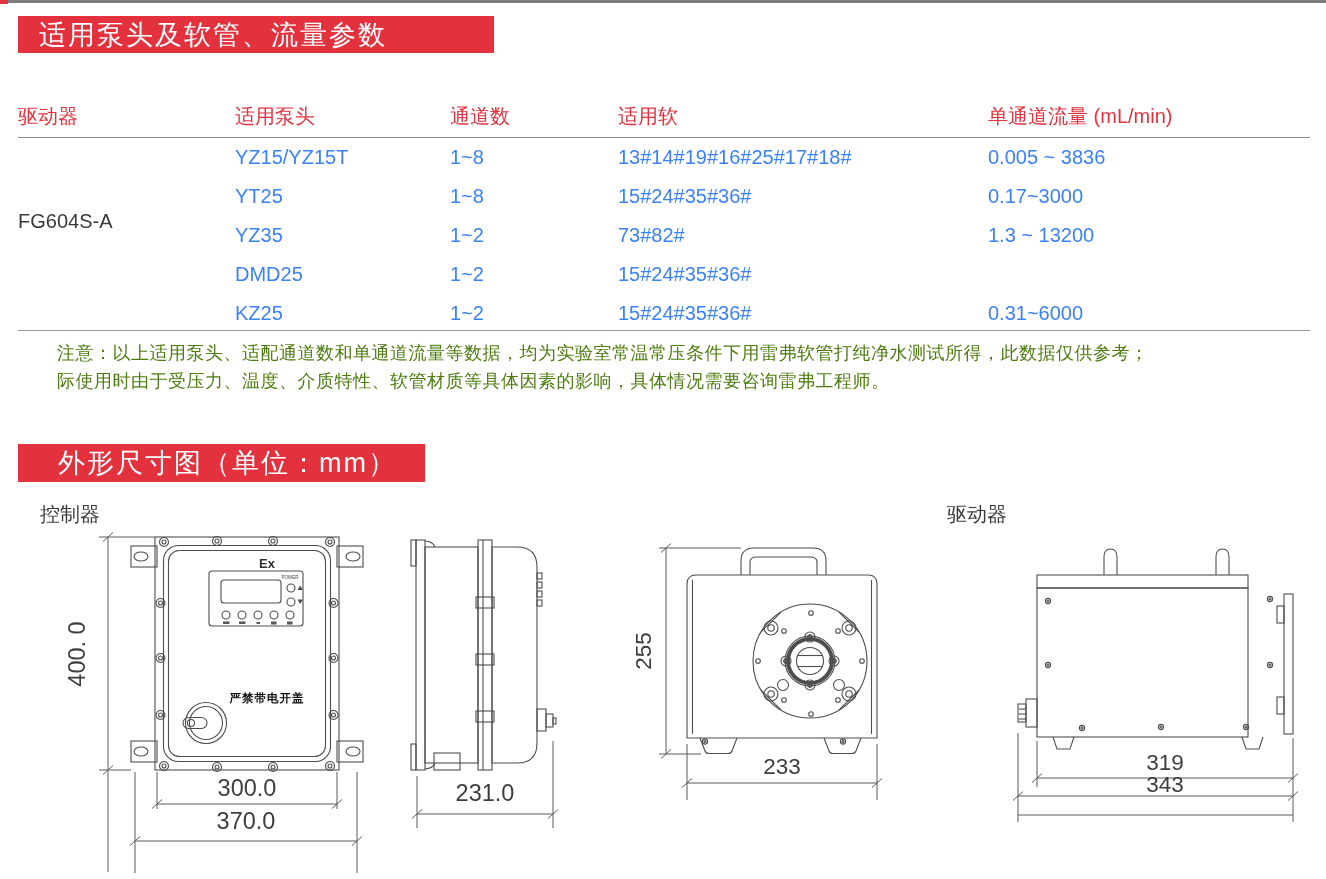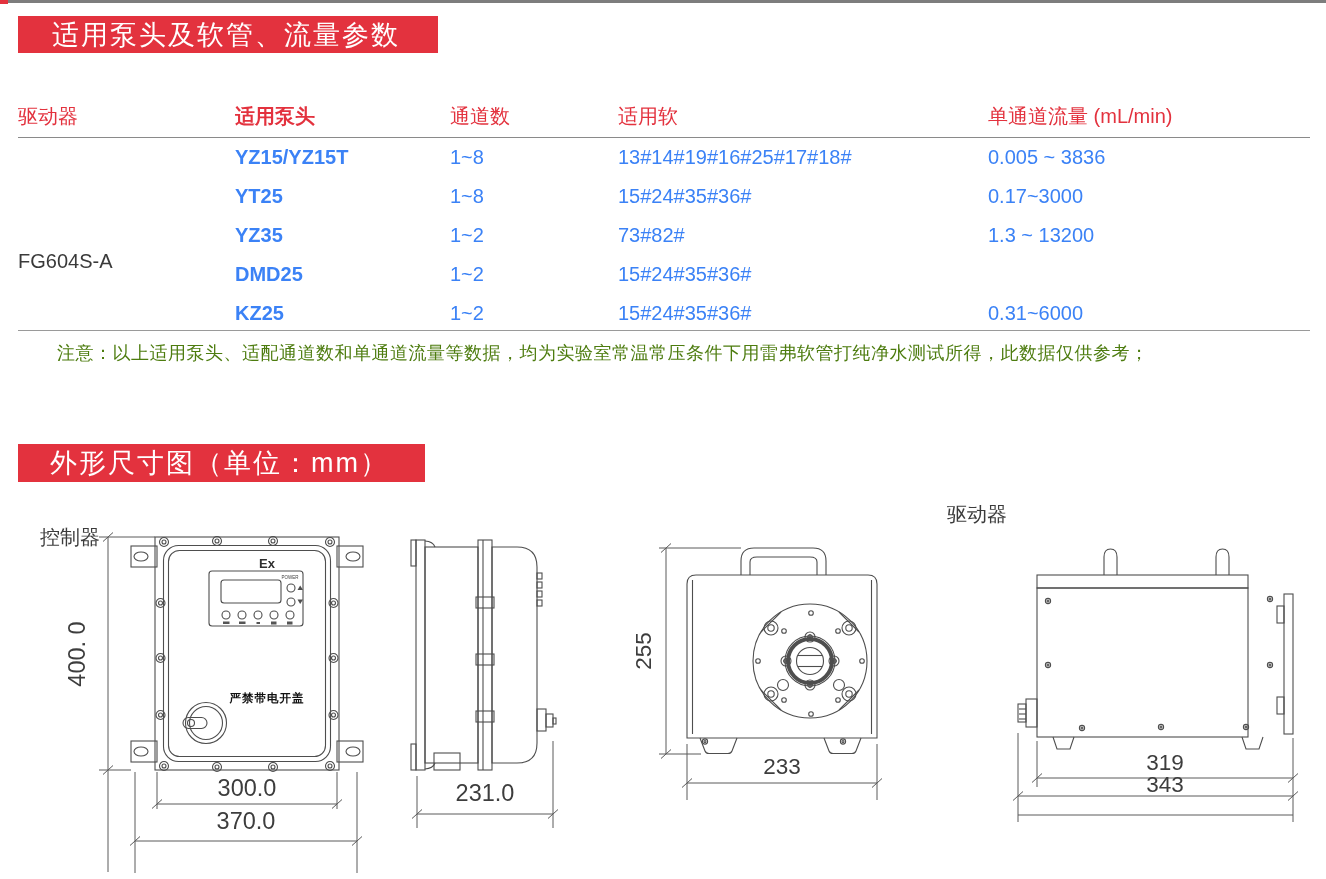--- a/index.html
+++ b/index.html
@@ -8,38 +8,38 @@
     position:relative; width:1326px; height:879px; background:#fff; overflow:hidden;
     font-family:"Liberation Sans","DejaVu Sans",sans-serif; color:#3a3a3a;
   }
   .topstrip { position:absolute; top:0; left:0; width:1326px; height:3px; background:#7d7d7d; }
   .topstrip-red { position:absolute; top:0; left:0; width:8px; height:4px; background:#e3323e; }
 
   .banner {
     position:absolute; background:#e3323e; color:#ffffff;
     display:flex; align-items:center; font-size:27px; letter-spacing:2px; white-space:nowrap;
   }
-  .banner1 { top:16px; left:18px; width:420px; height:37px; padding-left:34px; }
-  .banner2 { top:444px; left:18px; width:407px; height:38px; padding-left:32px; }
+  .banner1 { top:16px; left:18px; width:476px; height:37px; padding-left:21px; }
+  .banner2 { top:444px; left:18px; width:407px; height:38px; padding-left:40px; }
 
   .thead { position:absolute; top:95px; left:0; width:1326px; height:42px; }
   .th { position:absolute; top:0; height:42px; line-height:42px; font-size:20px; color:#e3323e; white-space:nowrap; }
   .hline { position:absolute; left:18px; width:1292px; height:0; border-top:1px solid #8a8a8a; }
   .hline-bottom { border-top:1px solid #9a9a9a; }
 
   .trow { position:absolute; left:0; width:1326px; height:38px; line-height:38px; font-size:20px; color:#3b82f6; }
   .cell { position:absolute; top:0; white-space:nowrap; }
-  .c1 { left:18px; } .c2 { left:235px;font-weight:bold; } .c3 { left:450px; } .c4 { left:618px; } .c5 { left:988px; }
-  .driver-cell { position:absolute; left:18px; top:202px; height:38px; line-height:38px; font-size:20px; color:#3a3a3a;margin-top:40px; }
+  .c1 { left:18px; } .c2 { left:235px; } .c3 { left:450px; } .c4 { left:618px; } .c5 { left:988px; }
+  .driver-cell { position:absolute; left:18px; top:202px; height:38px; line-height:38px; font-size:20px; color:#3a3a3a; }
 
   .note { position:absolute; left:18px; font-size:18px; color:#4d7c0f; letter-spacing:0.5px; white-space:nowrap;margin-left:39px; }
   .note1 { top:341px; } .note2 { top:369px; }
 
   .view-label { position:absolute; font-size:20px; color:#3b3b3b; white-space:nowrap; }
-  .label-controller { left:40px; top:524px; }
+  .label-controller { left:40px; top:501px; }
   .label-driver { left:947px; top:501px; }
 
   #drawings { position:absolute; left:0; top:495px; }
   #drawings text { font-family:"Liberation Sans","DejaVu Sans",sans-serif; }
 </style>
 </head>
 <body>
 
 <div id="page">
   <div class="topstrip"></div>
@@ -84,20 +84,21 @@
   <div class="trow" style="top:294px">
     <span class="cell c2">KZ25</span>
     <span class="cell c3">1~2</span>
     <span class="cell c4">15#24#35#36#</span>
     <span class="cell c5">0.31~6000</span>
   </div>
   <div class="driver-cell">FG604S-A</div>
   <div class="hline hline-bottom" style="top:330px"></div>
 
   <div class="note note1">注意：以上适用泵头、适配通道数和单通道流量等数据，均为实验室常温常压条件下用雷弗软管打纯净水测试所得，此数据仅供参考；</div>
+  <div class="note note2">际使用时由于受压力、温度、介质特性、软管材质等具体因素的影响，具体情况需要咨询雷弗工程师。</div>
 
   <div class="banner banner2">
     <span>外形尺寸图（单位：mm）</span>
   </div>
 
   <div class="view-label label-controller">控制器</div>
   <div class="view-label label-driver">驱动器</div>
 
   <svg id="drawings" width="1326" height="384" viewBox="0 0 1326 384">
     <defs>

